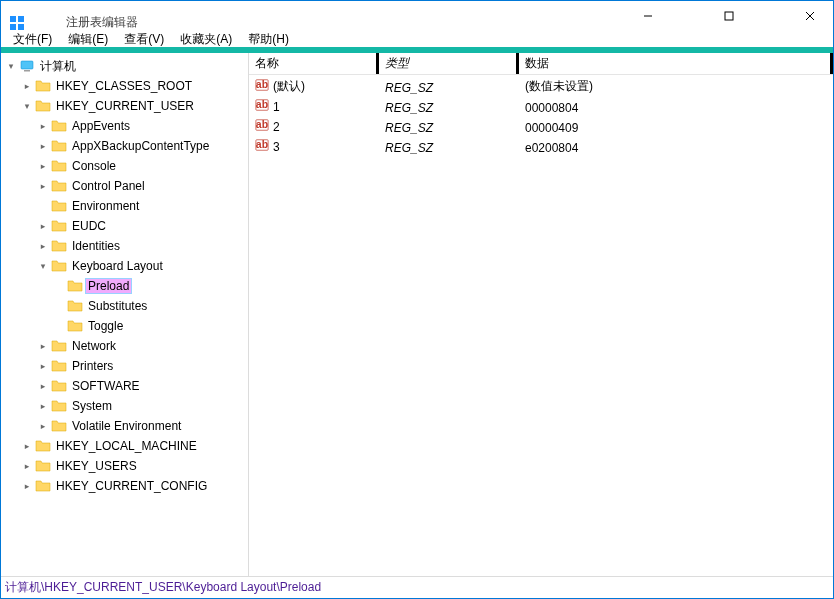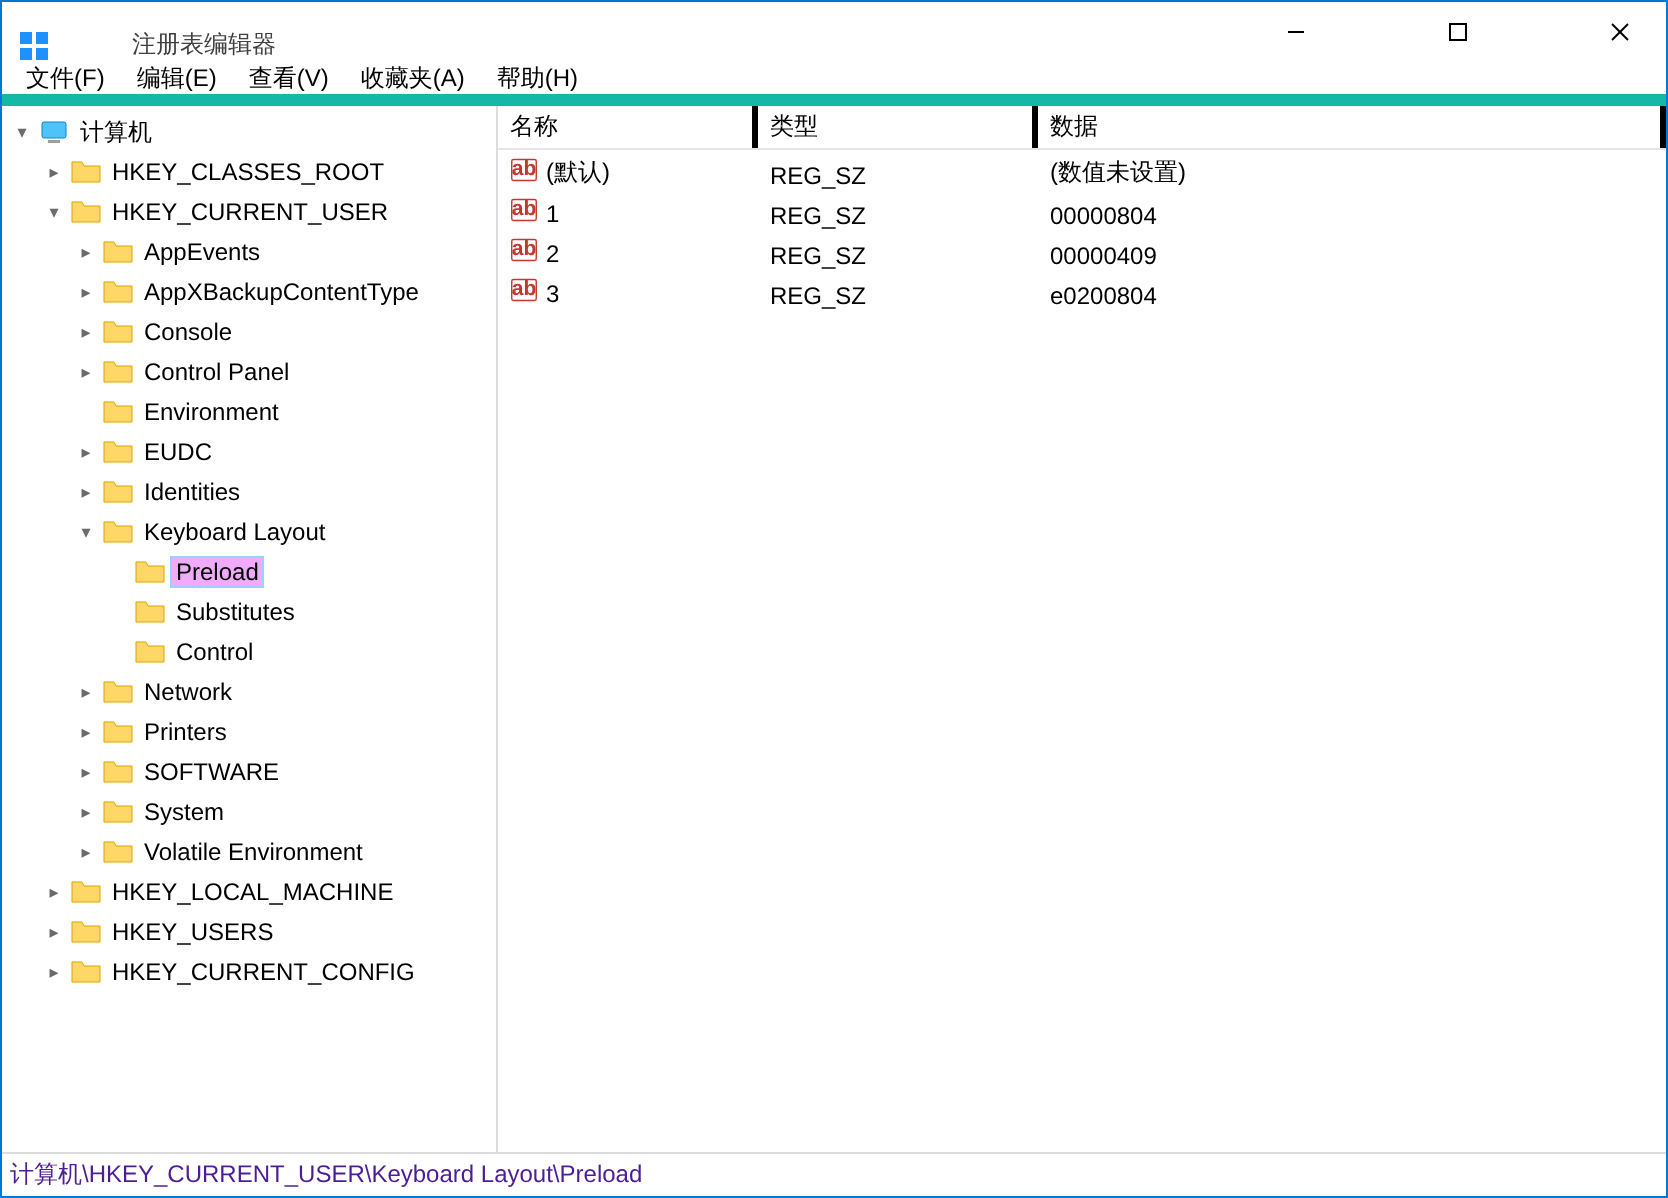--- a/index.html
+++ b/index.html
@@ -24,21 +24,21 @@
   .tree-row .label { padding: 0 2px; }
   .tree-row.selected .label { background: #f0abfc; outline: 1px solid #99d1ff; }
   .tree-row .node-icon { width: 16px; height: 16px; margin-right: 3px; flex-shrink: 0; }
 
   .list-header { display: flex; height: 22px; border-bottom: 1px solid #e5e5e5; align-items: center; }
   .list-header .col { padding-left: 6px; cursor: default; border-right: 3px solid #000000; height: 100%; display: flex; align-items: center; text-align: center; }
   .list-body { flex: 1; overflow: auto; }
   .list-row { display: flex; height: 20px; align-items: flex-end; }
   .list-row .cell { padding-left: 6px; display: flex; align-items: center; gap: 4px; overflow: hidden; text-overflow: ellipsis; white-space: nowrap; }
   .col-name { width: 130px; }
-  .col-type { width: 140px; }
+  .col-type { width: 140px; font-style: italic; }
   .col-data { flex: 1; }
 
   .statusbar { height: 22px; border-top: 1px solid #dcdcdc; display: flex; align-items: center; padding-left: 4px; color: #4c1d95; }
 
   
   .indent { display: inline-block; flex-shrink: 0; }
   .w0 { width: 4px; } .w1 { width: 20px; } .w2 { width: 36px; } .w3 { width: 52px; }
 </style>
 </head>
 <body>
@@ -192,21 +192,21 @@
             <path d="M1 3h5l1 2h8v8H1z" fill="#ffd766" stroke="#d9a400" stroke-width="0.5"></path>
           </svg></span>
         <span class="label">Substitutes</span>
       </div>
     <div class="tree-row">
         <span class="indent w3"></span>
         <span class="expander leaf">▸</span>
         <span class="node-icon"><svg viewBox="0 0 16 16">
             <path d="M1 3h5l1 2h8v8H1z" fill="#ffd766" stroke="#d9a400" stroke-width="0.5"></path>
           </svg></span>
-        <span class="label">Control</span>
+        <span class="label">Toggle</span>
       </div>
 
     <div class="tree-row">
         <span class="indent w2"></span>
         <span class="expander">▸</span>
         <span class="node-icon"><svg viewBox="0 0 16 16">
             <path d="M1 3h5l1 2h8v8H1z" fill="#ffd766" stroke="#d9a400" stroke-width="0.5"></path>
           </svg></span>
         <span class="label">Network</span>
       </div>

